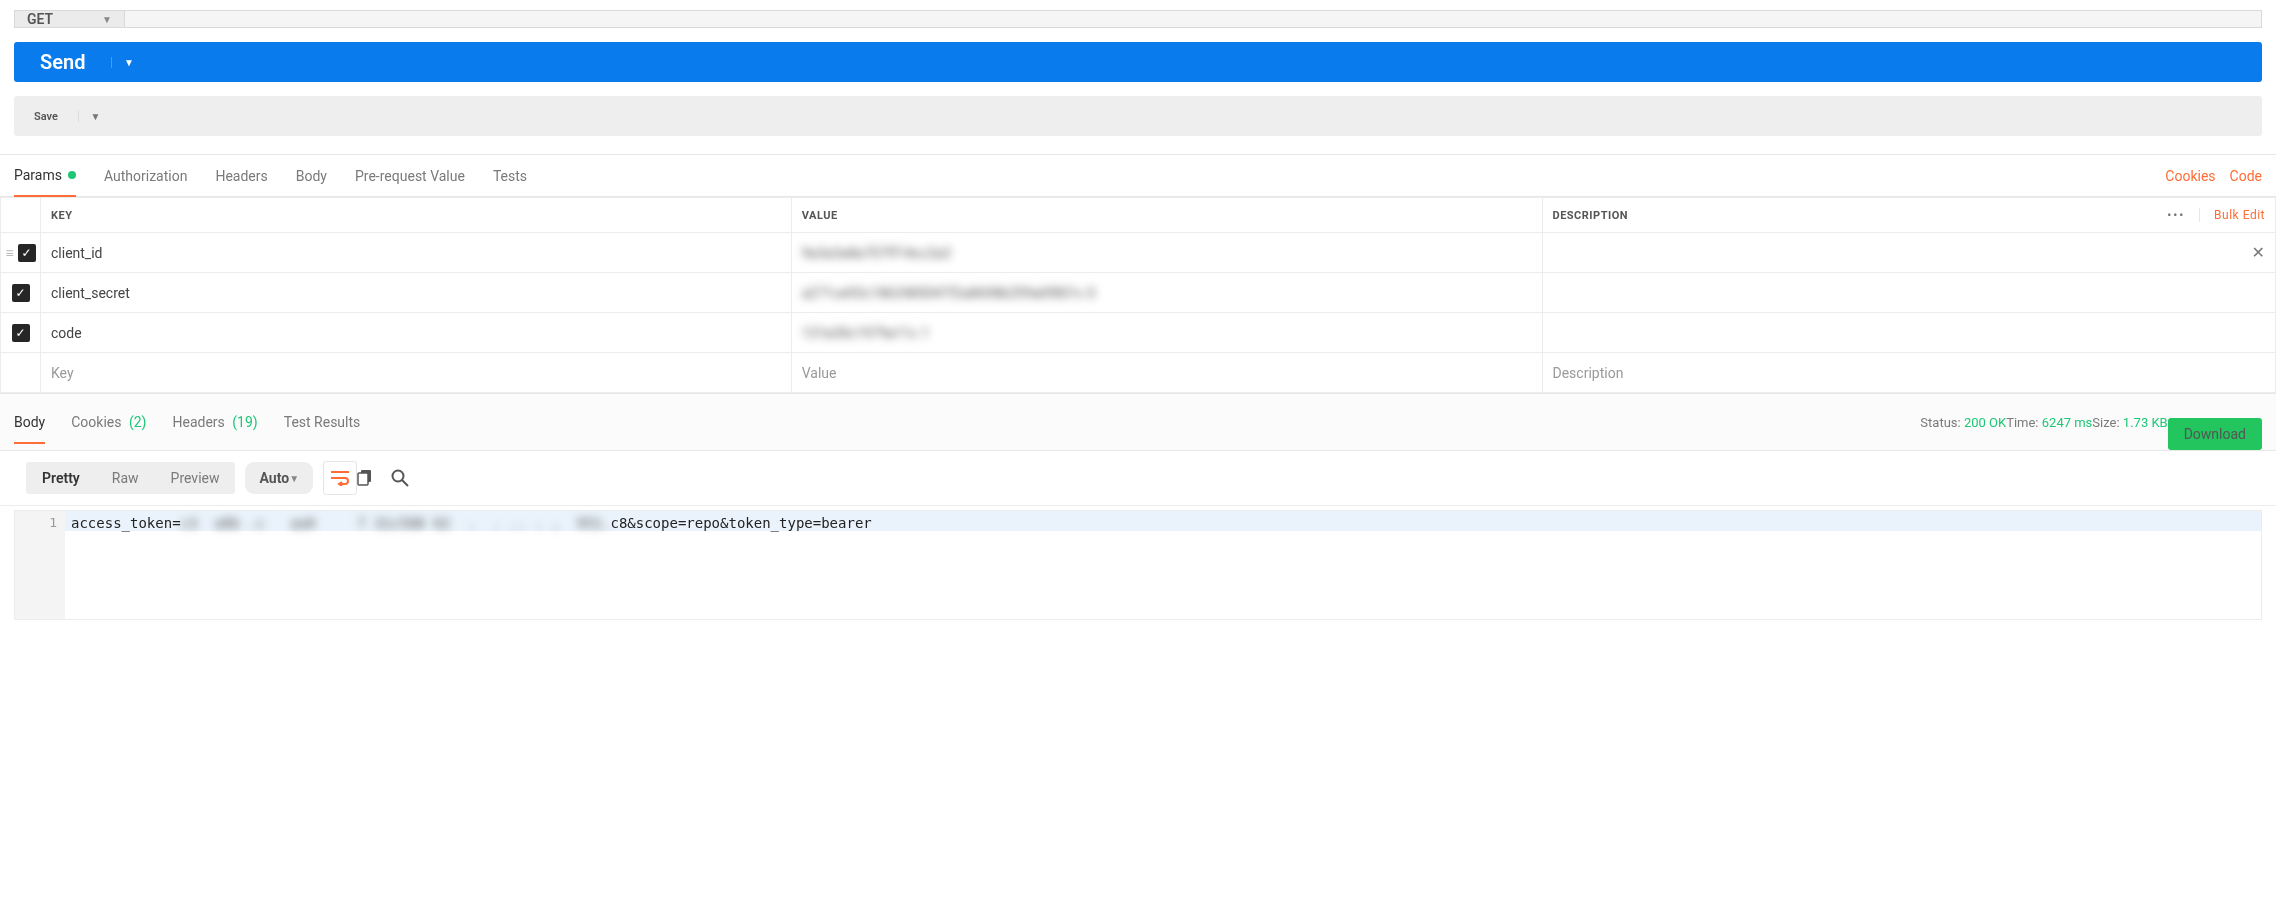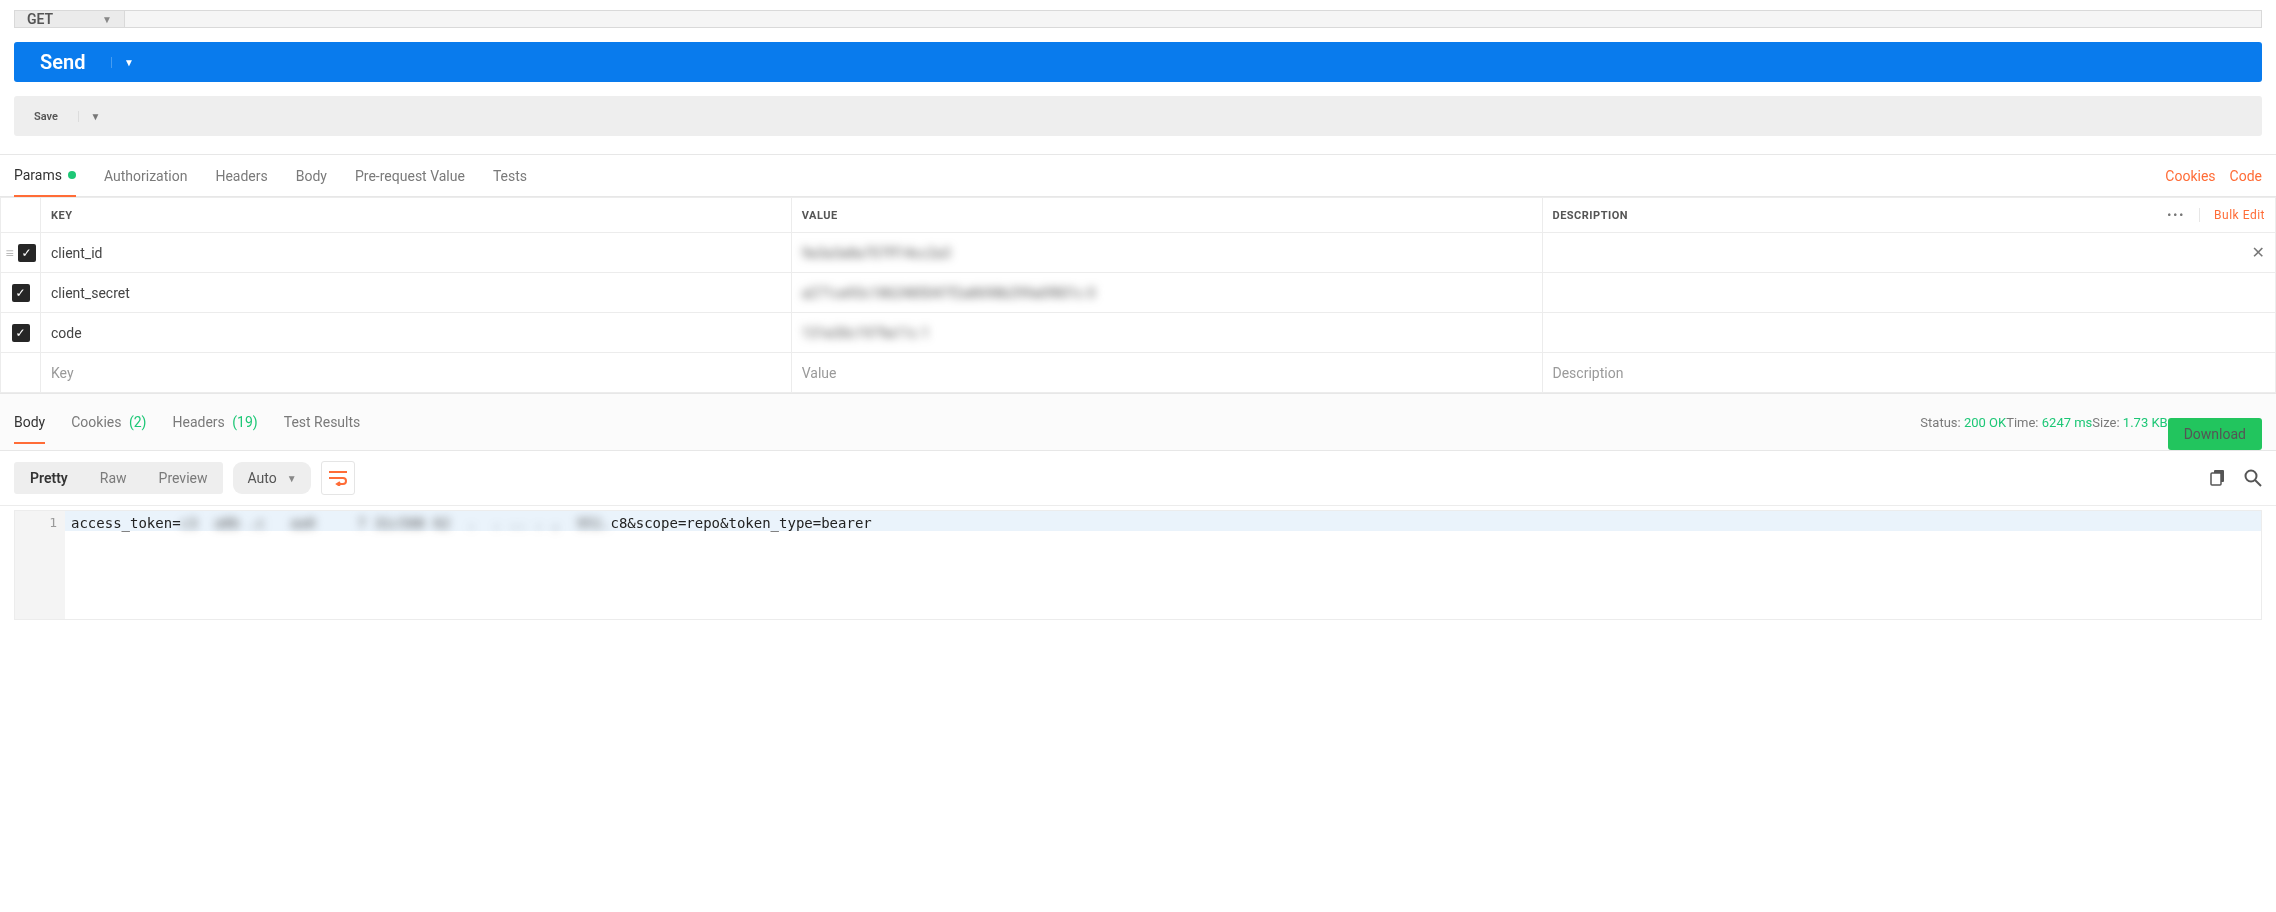--- a/index.html
+++ b/index.html
@@ -225,46 +225,45 @@
     padding: 8px 16px;
     border-radius: 3px;
     cursor: pointer;
     margin-top: 24px;
   }
 
   
   .body-toolbar {
     display: flex;
     align-items: center;
-    justify-content: space-between;
-    padding: 10px 14px;
+    padding: 10px 26px;
     border-bottom: 1px solid #ececec;
   }
   .body-left { display: flex; align-items: center; gap: 10px; }
   .seg-group {
     display: flex;
     background: #eeeeee;
     border-radius: 3px;
     overflow: hidden;
   }
   .seg-btn {
     padding: 8px 16px;
     color: #7a7a7a;
     cursor: pointer;
   }
   .seg-btn.active { color: #333; font-weight: 600; }
   .auto-select {
     display: flex;
     align-items: center;
-    gap: 10px;
     background: #eeeeee;
     border-radius: 9px;
     padding: 8px 14px;
     color: #555;
     cursor: pointer;
+    font-weight: bold;
   }
   .auto-select .chev { font-size: 10px; color: #888; }
   .wrap-btn {
     width: 34px; height: 34px;
     border: 1px solid #e5e5e5;
     border-radius: 3px;
     display: flex;
     align-items: center;
     justify-content: center;
     cursor: pointer;

